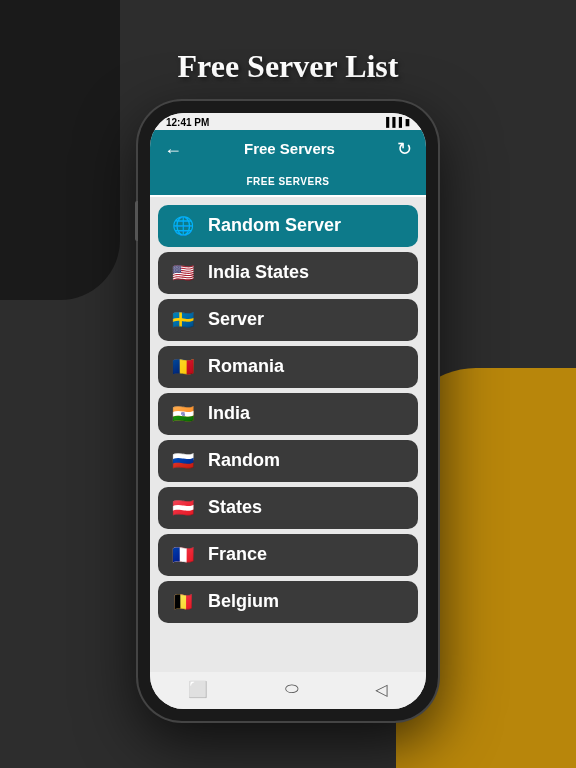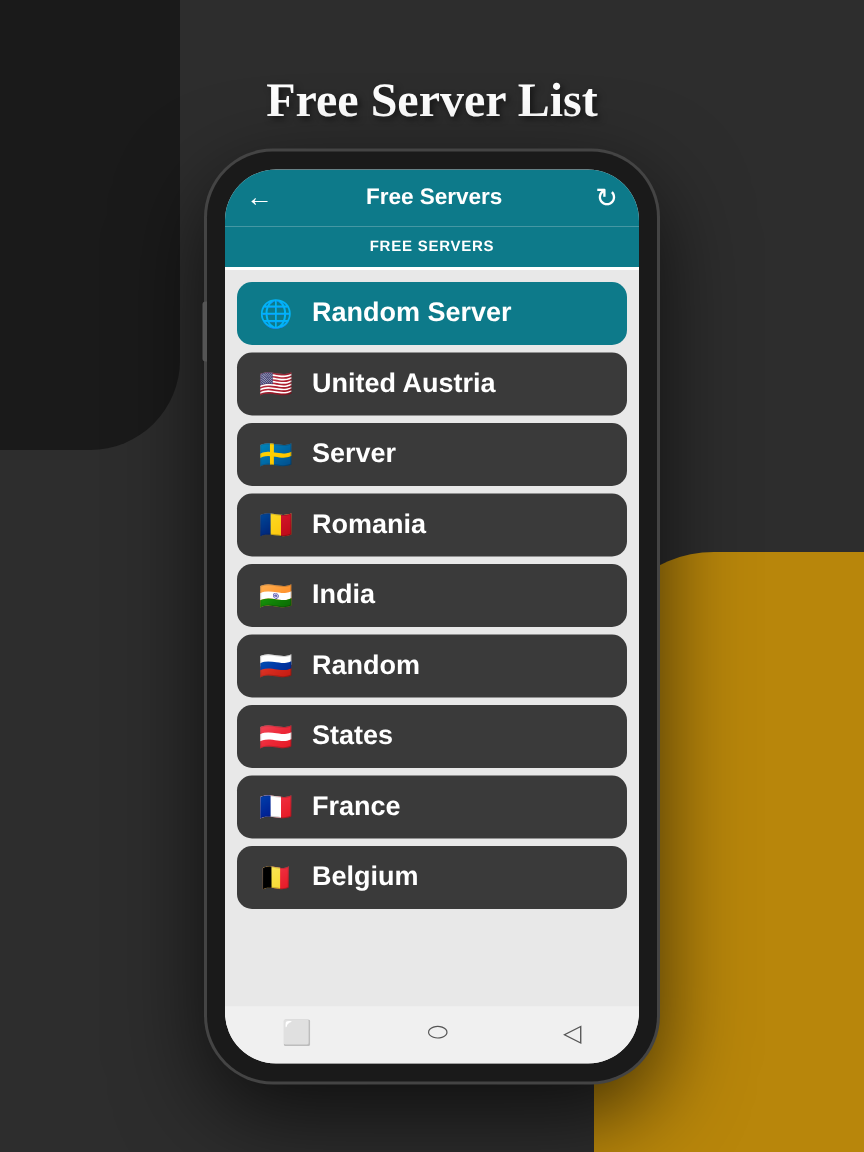--- a/index.html
+++ b/index.html
@@ -202,41 +202,48 @@
 <body>
 
 <div class="bg-shape-left"></div>
 <div class="bg-shape-right"></div>
 
 <h1 class="page-title">Free Server List</h1>
 
 <div class="phone-frame">
   <div class="phone-screen">
 
+    <div class="status-bar">
+      <span>12:41 PM</span>
+      <div class="status-right">
+        <span>▐▐▐</span>
+        <span>▮</span>
+      </div>
+    </div>
 
     <div class="app-header">
       <span class="header-icon">←</span>
       <span class="header-title">Free Servers</span>
       <span class="header-icon">↻</span>
     </div>
 
     <div class="tabs-bar">
       <div class="tab active">FREE SERVERS</div>
     </div>
 
     <div class="server-list">
 
       <div class="server-item random">
         <span class="server-flag">🌐</span>
         <span class="server-name">Random Server</span>
       </div>
 
       <div class="server-item">
         <span class="server-flag">🇺🇸</span>
-        <span class="server-name">United Austria</span>
+        <span class="server-name">India States</span>
       </div>
 
       <div class="server-item">
         <span class="server-flag">🇸🇪</span>
         <span class="server-name">Server</span>
       </div>
 
       <div class="server-item">
         <span class="server-flag">🇷🇴</span>
         <span class="server-name">Romania</span>

